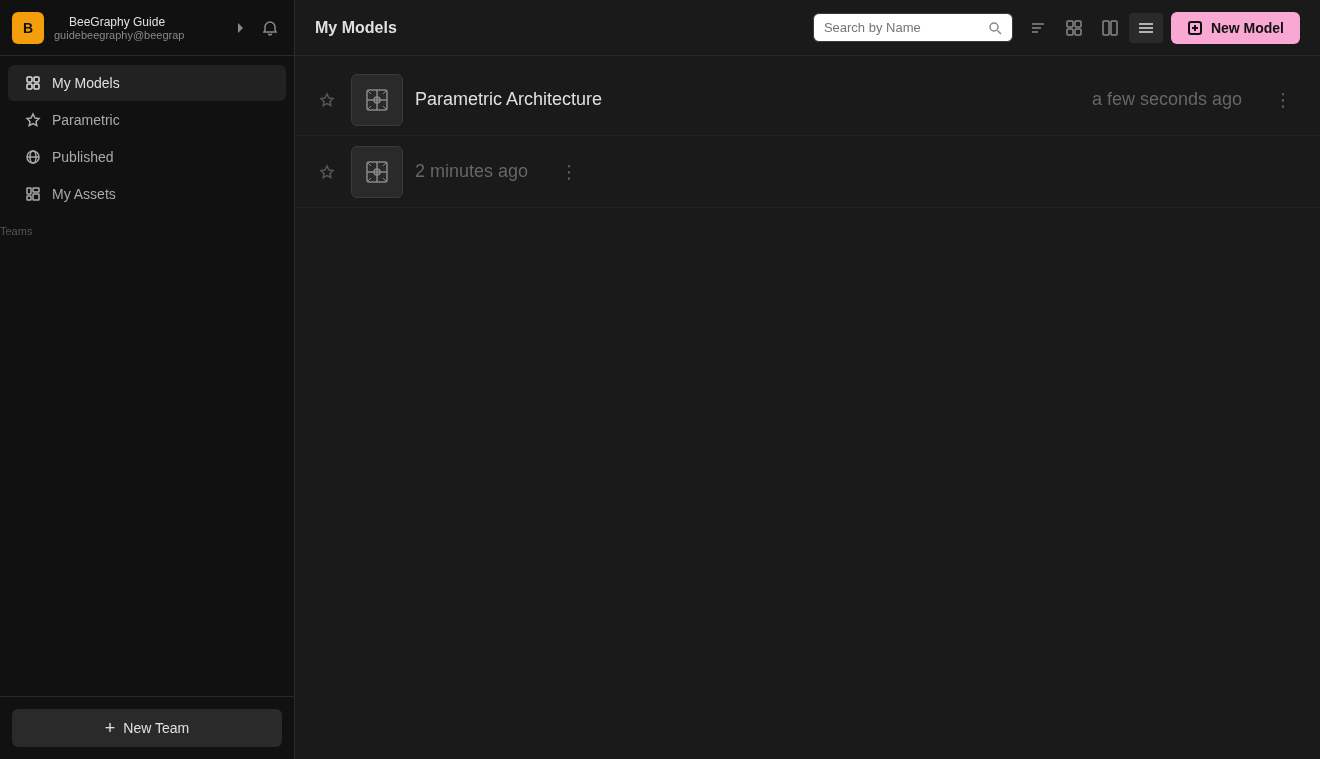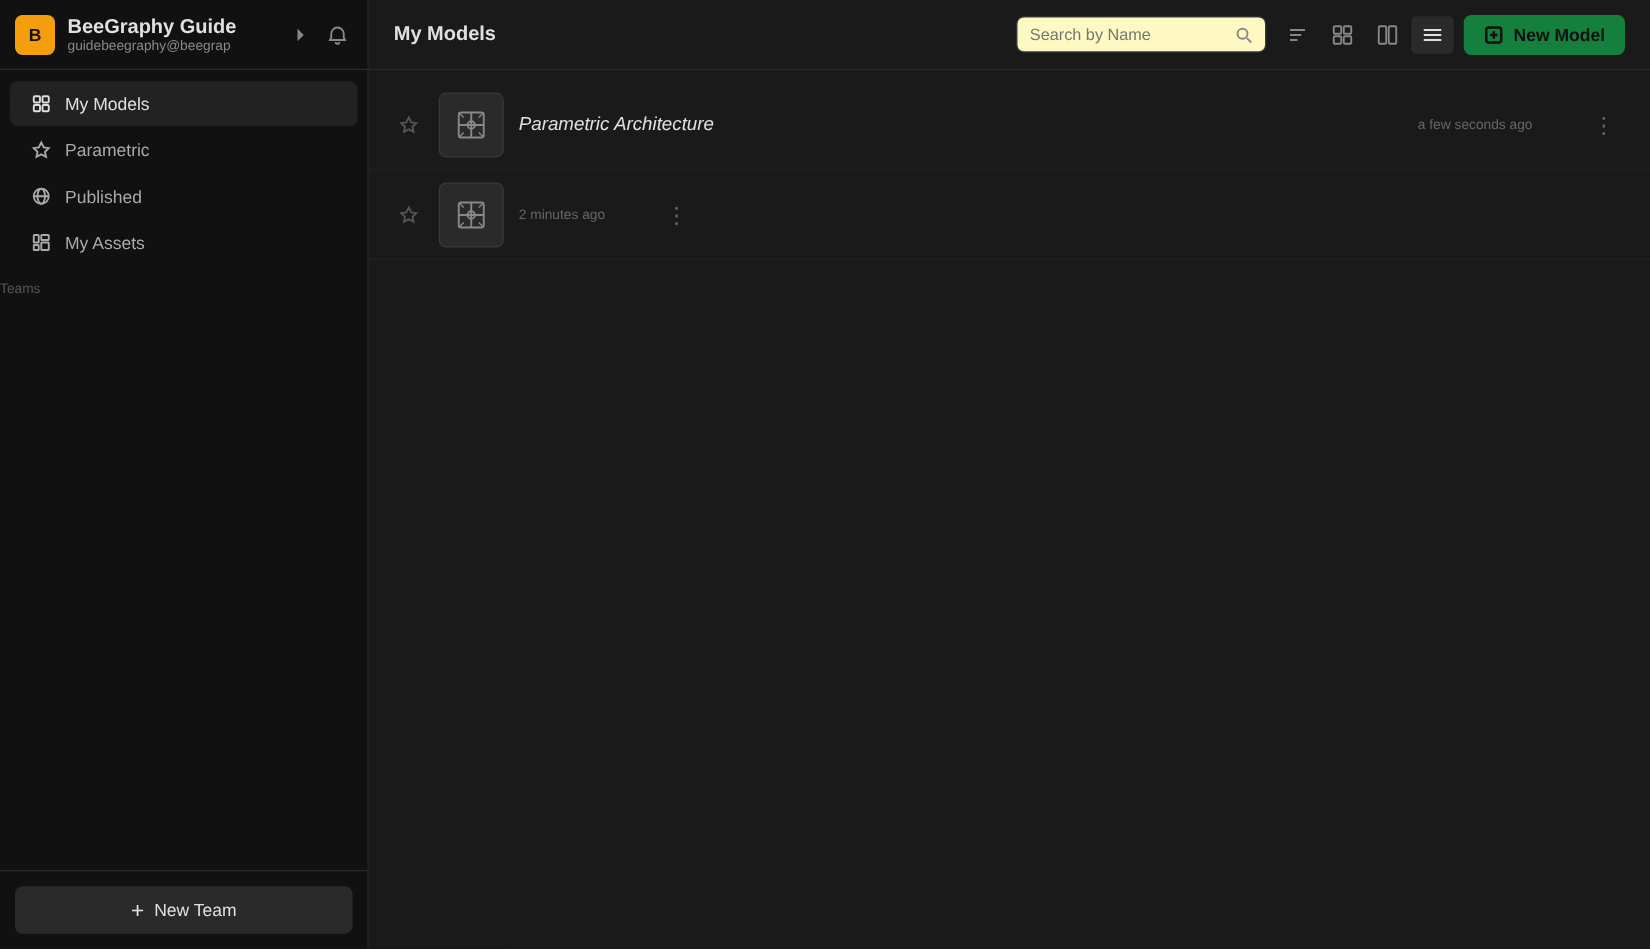--- a/index.html
+++ b/index.html
@@ -46,26 +46,27 @@
       font-size: 14px;
       flex-shrink: 0;
     }
 
     .header-text {
       flex: 1;
       overflow: hidden;
     }
 
     .header-title {
-      font-size: 16px;
-      font-weight: 700;
+      font-size: 12px;
+      font-weight: 400;
       color: #e0e0e0;
       white-space: nowrap;
       overflow: hidden;
       text-overflow: ellipsis;
+      margin-left: 15px;
     }
 
     .header-subtitle {
       font-size: 11px;
       color: #888;
       white-space: nowrap;
       overflow: hidden;
       text-overflow: ellipsis;
     }
 
@@ -172,21 +173,21 @@
 
     .topbar-right {
       display: flex;
       align-items: center;
       gap: 8px;
     }
 
     .search-box {
       display: flex;
       align-items: center;
-      background: #fef9c3;
+      background: #ffffff;
       border: 1px solid #3a3a3a;
       border-radius: 6px;
       padding: 6px 10px;
       gap: 8px;
       width: 200px;
     }
 
     .search-input {
       background: none;
       border: none;
@@ -208,21 +209,21 @@
       cursor: pointer;
       padding: 6px 8px;
       border-radius: 4px;
       display: flex;
       align-items: center;
       justify-content: center;
     }
     .view-btn.active { background: #2a2a2a; color: #e0e0e0; }
 
     .new-model-btn {
-      background: #15803d;
+      background: #f9a8d4;
       border: none;
       color: #111;
       padding: 8px 16px;
       border-radius: 6px;
       cursor: pointer;
       font-size: 14px;
       font-weight: 600;
       display: flex;
       align-items: center;
       gap: 8px;
@@ -260,29 +261,28 @@
       border-radius: 6px;
       display: flex;
       align-items: center;
       justify-content: center;
       flex-shrink: 0;
       border: 1px solid #3a3a3a;
     }
 
     .model-name {
       flex: 1;
-      font-size: 15px;
+      font-size: 18px;
       color: #e0e0e0;
-      font-style: italic;
     }
 
     .model-time {
-      font-size: 11px;
+      font-size: 18px;
       color: #666;
-      margin-right: 28px;
+      margin-right: 12px;
     }
 
     .more-btn {
       background: none;
       border: none;
       color: #666;
       cursor: pointer;
       padding: 4px 8px;
       border-radius: 4px;
       font-size: 18px;

